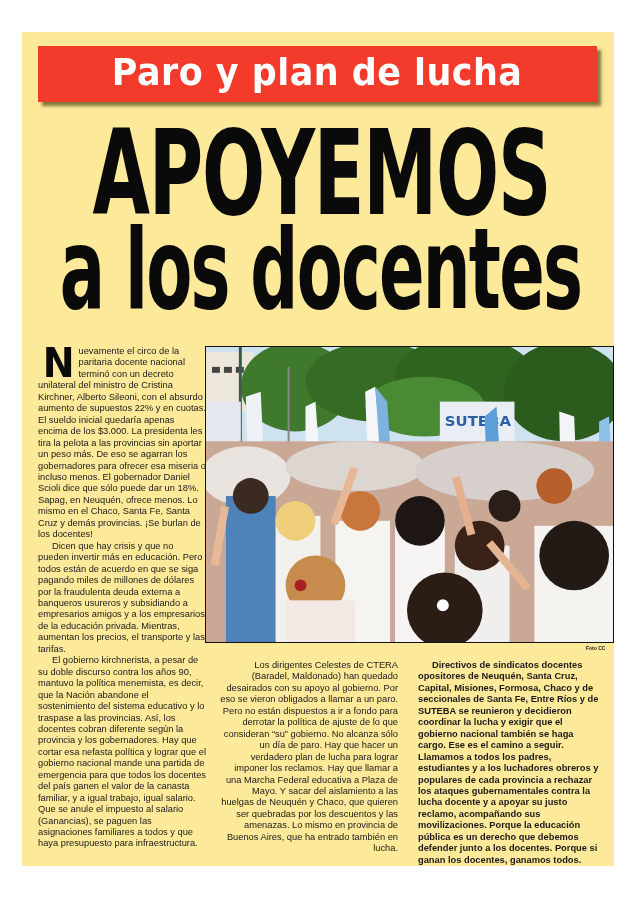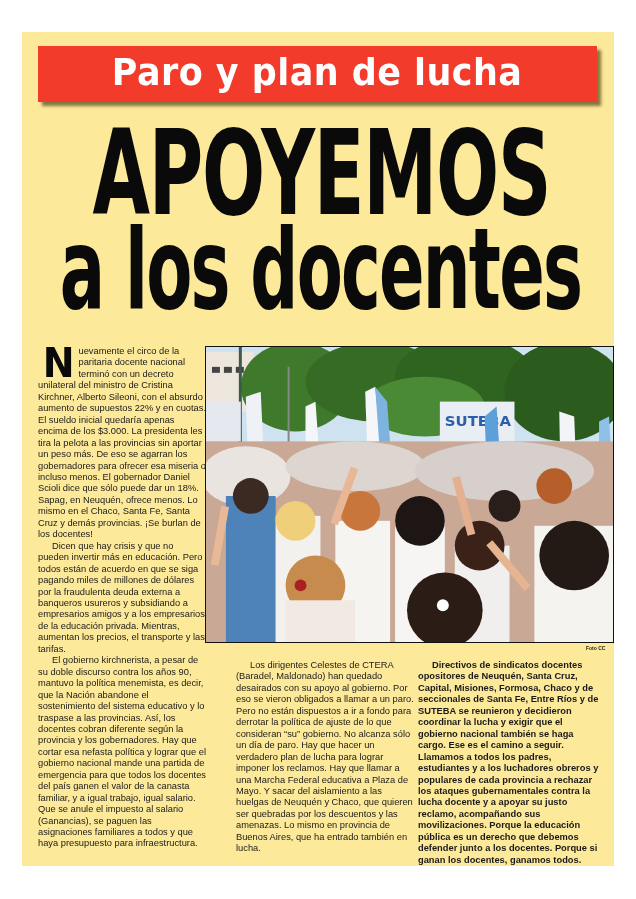--- a/index.html
+++ b/index.html
@@ -43,21 +43,21 @@
     }
     .col {
       position: absolute;
       font-family: "Liberation Sans", sans-serif; font-size: 9.3px;
       line-height: 11.45px; color: #1a1a1a;
       text-align: left;
     }
     .col p { margin: 0; }
     .col p.indent { text-indent: 14px; }
     .col-1 { left: 38px; top: 346px; width: 168px; }
-    .col-2 { left: 236px; top: 660px; width: 180px; }
+    .col-2 { left: 218px; top: 660px; width: 180px; text-align: right; }
     .col-3 { left: 418px; top: 660px; width: 182px; font-weight: bold; }
     .dropcap {
       float: left; font-family: "DejaVu Sans", sans-serif; font-weight: bold;
       font-size: 40px; line-height: 30px; height: 31px; margin: 2px 3px 0 4px;
       color: #0a0a0a; transform: scaleX(0.95);
     }
     .photo {
       position: absolute; left: 205px; top: 346px; width: 409px; height: 297px;
       border: 1px solid #111; box-sizing: border-box; overflow: hidden;
       background: #6a8a55;

